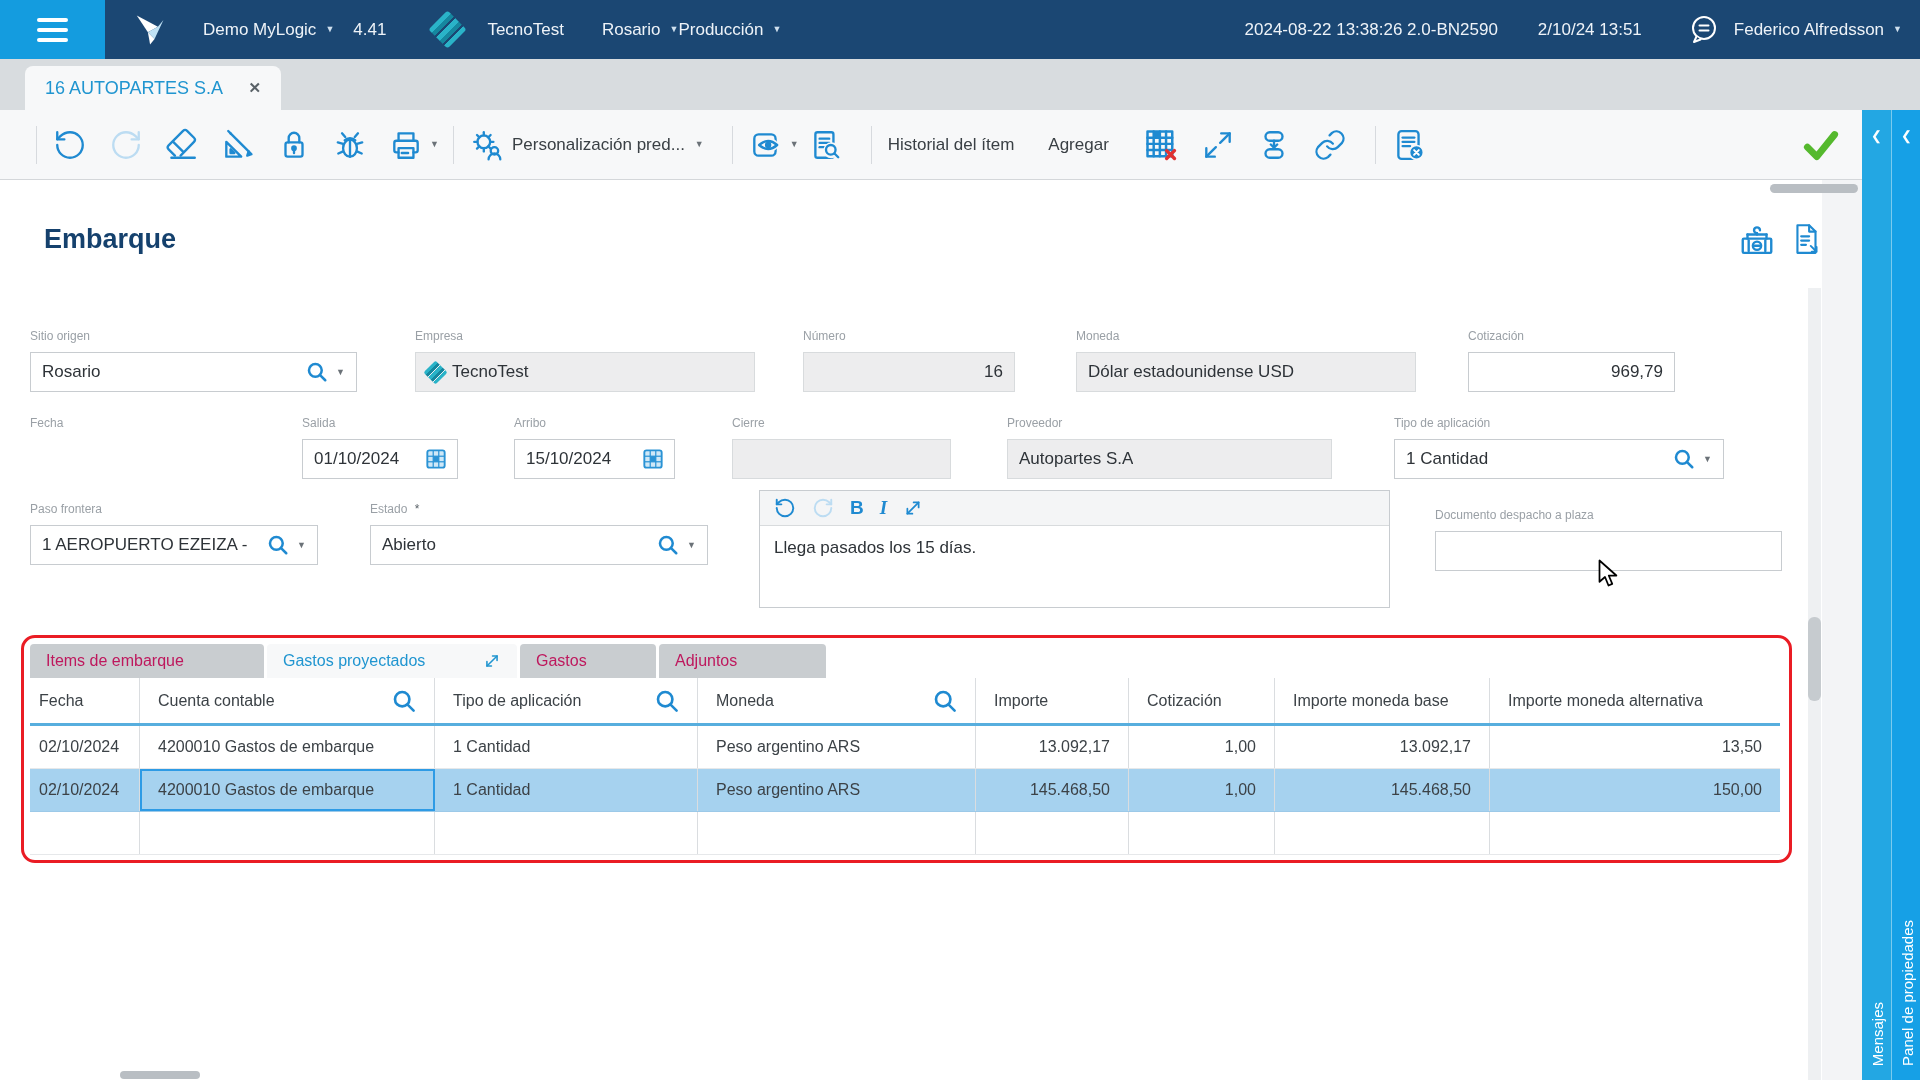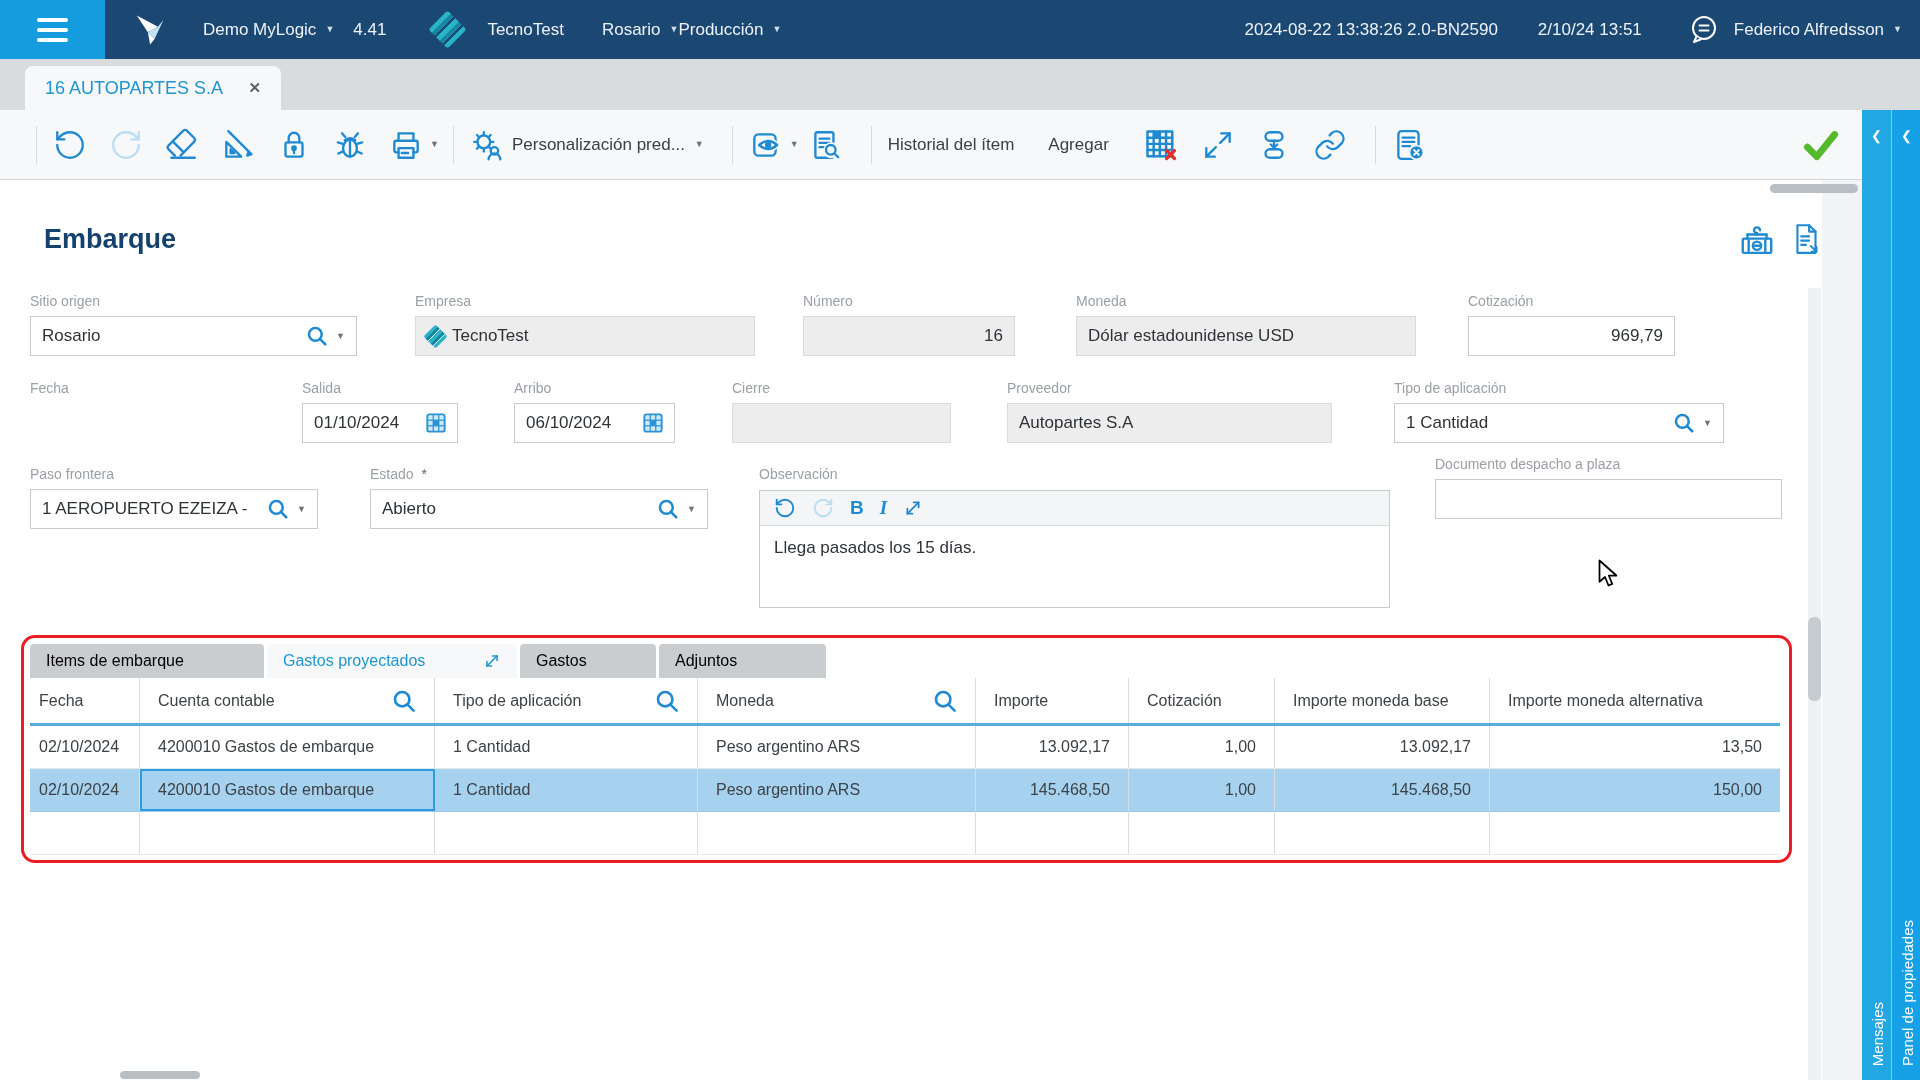--- a/index.html
+++ b/index.html
@@ -48,39 +48,39 @@
   .card{position:absolute;left:0;top:180px;width:1862px;height:900px;background:#fff;}
   .page-title{position:absolute;left:44px;top:26px;font-size:27px;font-weight:bold;color:#15416d;}
   .hdr-icons{position:absolute;left:1738px;top:42px;display:flex;gap:14px;}
   .gutter{position:absolute;left:1822px;top:0;width:40px;height:900px;background:#f3f4f6;}
   .vtrack{position:absolute;left:1808px;top:108px;width:13px;height:792px;background:#eef0f2;}
   .vthumb{position:absolute;left:1808px;top:437px;width:13px;height:84px;background:#c6cbcf;border-radius:6px;}
   .scroll-top-thumb{position:absolute;left:1770px;top:4px;width:88px;height:9px;background:#b9bec3;border-radius:5px;}
   .scroll-bottom-thumb{position:absolute;left:120px;top:891px;width:80px;height:8px;background:#b9bec3;border-radius:4px;}
   
   .fgroup{position:absolute;}
-  .flabel{font-size:14px;color:#9aa0a6;height:23px;white-space:nowrap;}
+  .flabel{font-size:12px;color:#9aa0a6;height:23px;white-space:nowrap;margin-top:36px;}
   .fld{height:40px;border:1px solid #c8ccd0;background:#fff;font-size:17px;color:#2e3338;
        display:flex;align-items:center;padding:0 11px;box-sizing:border-box;gap:8px;}
   .fld.disabled{background:#ededee;border-color:#d8dbdd;}
   .fld .spacer{flex:1;}
   .fval{white-space:nowrap;overflow:hidden;}
   .fval.num{width:100%;text-align:right;}
   
   .editor{position:absolute;border:1px solid #c8ccd0;background:#fff;box-sizing:border-box;}
   .ed-toolbar{height:34px;background:#f4f5f6;border-bottom:1px solid #d8dbdd;display:flex;
               align-items:center;gap:16px;padding:0 14px;}
   .ed-b{color:#1f8ad1;font-weight:800;font-size:19px;cursor:pointer;}
   .ed-i{color:#1f8ad1;font-style:italic;font-family:"Liberation Serif",serif;font-weight:700;font-size:19px;cursor:pointer;}
   .ed-body{padding:12px 14px;font-size:17px;color:#2e3338;}
   
   .red-annotation{position:absolute;left:21px;top:455px;width:1765px;height:222px;
                   border:3px solid #ea1c24;border-radius:14px;pointer-events:none;z-index:30;}
   .gtabs{position:absolute;left:30px;top:464px;height:34px;display:flex;gap:3px;}
-  .gtab{background:#c9cdd0;color:#000000;font-size:16px;display:flex;align-items:center;
+  .gtab{background:#c9cdd0;color:#be185d;font-size:16px;display:flex;align-items:center;
         padding:0 16px;box-sizing:border-box;border-radius:4px 4px 0 0;cursor:pointer;white-space:nowrap;}
   .gtab.active{background:#f7f8f9;color:#2095d0;}
   .gtab .tspacer{flex:1}
   .grid{position:absolute;left:30px;top:498px;width:1750px;}
   .grow{display:flex;height:42px;border-bottom:1px solid #e6e8ea;background:#fff;}
   .ghead{display:flex;height:45px;border-bottom:3px solid #57aede;background:#fff;}
   .gcell{display:flex;align-items:center;padding:0 18px;box-sizing:border-box;font-size:16px;
          color:#3c4247;border-right:1px solid #dadde0;overflow:hidden;white-space:nowrap;gap:6px;}
   .gcell:first-child{border-left:1px solid transparent;padding-left:8px;}
   .gcell.num{justify-content:flex-end;}
@@ -398,21 +398,21 @@
               <line x1="1.2" y1="6.5" x2="16.8" y2="6.5"></line>
               <line x1="1.2" y1="11.5" x2="16.8" y2="11.5"></line>
             </g>
             <rect x="6.5" y="6.5" width="5" height="5" fill="#2a93d5"></rect>
           </svg>
       </div>
     </div>
     <div class="fgroup" style="left:514px;top:200px;width:161px">
       <div class="flabel">Arribo</div>
       <div class="fld">
-        <span class="fval">06/10/2024</span>
+        <span class="fval">15/10/2024</span>
           <span class="spacer"></span>
         <svg width="20" height="20" viewBox="0 0 18 18">
             <rect x="1.2" y="1.2" width="15.6" height="15.6" rx="2" fill="#cfe8f7" stroke="#2a93d5" stroke-width="1.7"></rect>
             <g stroke="#2a93d5" stroke-width="1.1">
               <line x1="6.5" y1="1.2" x2="6.5" y2="16.8"></line>
               <line x1="11.5" y1="1.2" x2="11.5" y2="16.8"></line>
               <line x1="1.2" y1="6.5" x2="16.8" y2="6.5"></line>
               <line x1="1.2" y1="11.5" x2="16.8" y2="11.5"></line>
             </g>
             <rect x="6.5" y="6.5" width="5" height="5" fill="#2a93d5"></rect>
@@ -487,21 +487,21 @@
         <span class="ed-b">B</span>
         <span class="ed-i">I</span>
         <svg class="ticon" width="20" height="20" viewBox="0 0 32 32" style="stroke-width:2.8">
             <line x1="7" y1="25" x2="25" y2="7"></line>
             <polyline points="17,7 25,7 25,15"></polyline>
             <polyline points="15,25 7,25 7,17"></polyline>
           </svg>
       </div>
       <div class="ed-body">Llega pasados los 15 días.</div>
     </div>
-    <div class="fgroup" style="left:1435px;top:276px;width:347px">
+    <div class="fgroup" style="left:1435px;top:292px;width:347px">
       <div class="flabel">Documento despacho a plaza</div>
       <div class="fld">
         <span class="fval"></span>
       </div>
     </div>
 
     <div class="red-annotation"></div>
 
     <div class="gtabs">
       <div class="gtab" style="width:234px">

